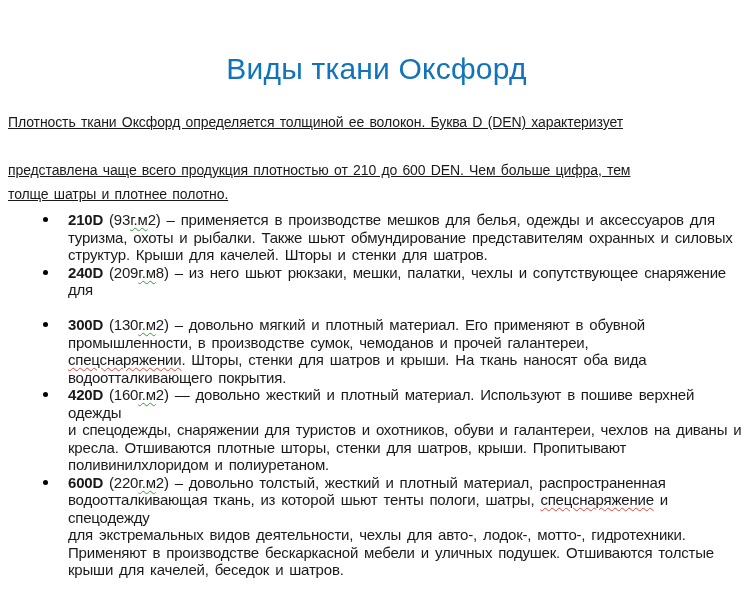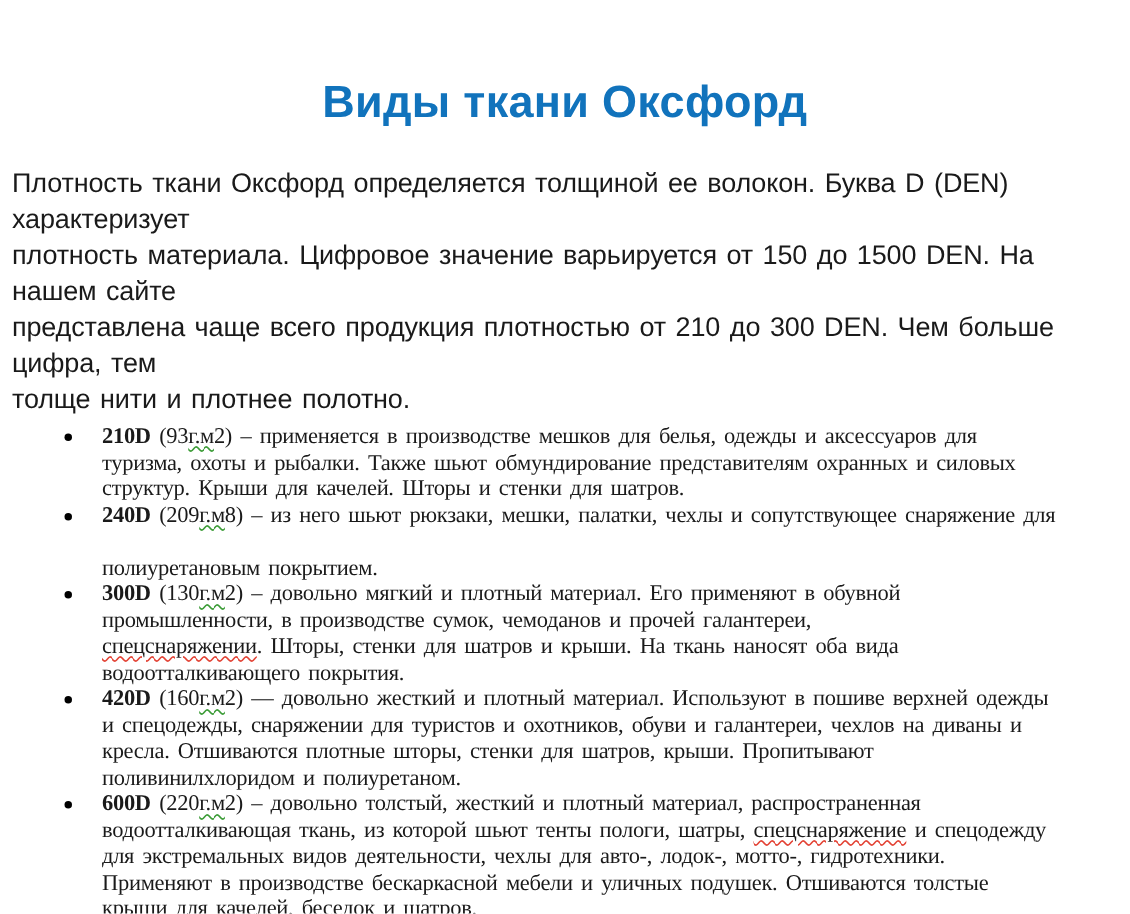--- a/index.html
+++ b/index.html
@@ -11,40 +11,41 @@
   *{box-sizing:border-box;}
   html,body{margin:0;padding:0;}
   body{
     width:753px;height:609px;overflow:hidden;background:#ffffff;
     font-family:"Liberation Sans",sans-serif;color:var(--text-black);
   }
   .page{width:753px;height:609px;position:relative;}
   h1.title{
     margin:50px 0 0 0;
     text-align:center;
-    font-size:30px;line-height:38px;font-weight:bold;
+    font-size:30px;line-height:38px;font-weight:normal;
     color:var(--title-blue);
     letter-spacing:0.2px;
   }
   p.intro{
     margin:22px 8px 0 8px;
-    font-size:18px;line-height:24px;
+    font-size:14px;line-height:24px;
     letter-spacing:-0.1px;word-spacing:1.5px;
     color:var(--text-black);
+    text-decoration:underline;
   }
   ul.fabric-list{
     margin:5px 0 0 0;
     padding:0 4px 0 68px;
     list-style:none;
     font-size:15px;line-height:17.5px;
     letter-spacing:-0.2px;word-spacing:2px;
   }
   ul.fabric-list li{
     position:relative;
-    margin:0;padding:0;font-family:Liberation Serif, serif;
+    margin:0;padding:0;
   }
   ul.fabric-list li::before{
     content:"";
     position:absolute;
     left:-25px;top:6px;
     width:5px;height:5px;border-radius:50%;
     background:#000;
   }
   .seg-b{font-weight:bold;}
   .seg-n{font-weight:normal;}
@@ -61,21 +62,21 @@
     text-decoration-color:var(--spell-red);
     text-decoration-thickness:1px;
     text-underline-offset:2px;
   }
 </style>
 </head>
 <body>
 
 <div class="page">
   <h1 class="title">Виды ткани Оксфорд</h1>
-  <p class="intro"><span>Плотность ткани Оксфорд определяется толщиной ее волокон. Буква D (DEN) характеризует</span><br><span>плотность материала. Цифровое значение варьируется от 150 до 1500 DEN. На нашем сайте</span><br><span>представлена чаще всего продукция плотностью от 210 до 300 DEN. Чем больше цифра, тем</span><br><span>толще нити и плотнее полотно.</span></p>
+  <p class="intro"><span>Плотность ткани Оксфорд определяется толщиной ее волокон. Буква D (DEN) характеризует</span><br><br><span>представлена чаще всего продукция плотностью от 210 до 600 DEN. Чем больше цифра, тем</span><br><span>толще шатры и плотнее полотно.</span></p>
   <ul class="fabric-list">
       <li><span class="seg-b">210D</span><span class="seg-n"> (93</span><span class="seg-g">г.м</span><span class="seg-n">2) – применяется в производстве мешков для белья, одежды и аксессуаров  для</span><br><span class="seg-n">туризма,  охоты и рыбалки.  Также шьют обмундирование  представителям  охранных и силовых</span><br><span class="seg-n">структур.  Крыши для качелей.  Шторы и стенки  для шатров.</span></li>
-      <li><span class="seg-b">240D</span><span class="seg-n">  (209</span><span class="seg-g">г.м</span><span class="seg-n">8) – из него шьют рюкзаки,  мешки,  палатки,  чехлы и сопутствующее  снаряжение  для</span><br><br><span class="seg-n">полиуретановым  покрытием.</span></li>
+      <li><span class="seg-b">240D</span><span class="seg-n">  (209</span><span class="seg-g">г.м</span><span class="seg-n">8) – из него шьют рюкзаки,  мешки,  палатки,  чехлы и сопутствующее  снаряжение  для</span><br><br></li>
       <li><span class="seg-b">300D</span><span class="seg-n">  (130</span><span class="seg-g">г.м</span><span class="seg-n">2) – довольно  мягкий и плотный  материал.  Его применяют в обувной</span><br><span class="seg-n">промышленности,  в производстве  сумок,  чемоданов и прочей галантереи,</span><br><span class="seg-r">спецснаряжении</span><span class="seg-n">.  Шторы,  стенки для шатров  и крыши.  На ткань наносят  оба вида</span><br><span class="seg-n">водоотталкивающего  покрытия.</span></li>
       <li><span class="seg-b">420D</span><span class="seg-n">  (160</span><span class="seg-g">г.м</span><span class="seg-n">2) — довольно  жесткий  и плотный  материал.  Используют  в пошиве верхней одежды</span><br><span class="seg-n">и спецодежды,  снаряжении для туристов  и охотников,  обуви и галантереи,  чехлов  на диваны  и</span><br><span class="seg-n">кресла.  Отшиваются  плотные  шторы,  стенки для шатров,  крыши.  Пропитывают</span><br><span class="seg-n">поливинилхлоридом  и полиуретаном.</span></li>
       <li><span class="seg-b">600D</span><span class="seg-n">  (220</span><span class="seg-g">г.м</span><span class="seg-n">2) – довольно  толстый,  жесткий  и плотный  материал,  распространенная</span><br><span class="seg-n">водоотталкивающая  ткань,  из которой шьют тенты  пологи,  шатры,  </span><span class="seg-r">спецснаряжение</span><span class="seg-n">  и спецодежду</span><br><span class="seg-n">для экстремальных  видов  деятельности,  чехлы  для авто-,  лодок-,  мотто-,  гидротехники.</span><br><span class="seg-n">Применяют в производстве  бескаркасной  мебели и уличных  подушек.  Отшиваются  толстые</span><br><span class="seg-n">крыши для качелей,  беседок и  шатров.</span></li>
     </ul>
 </div>
 
 </body></html>

